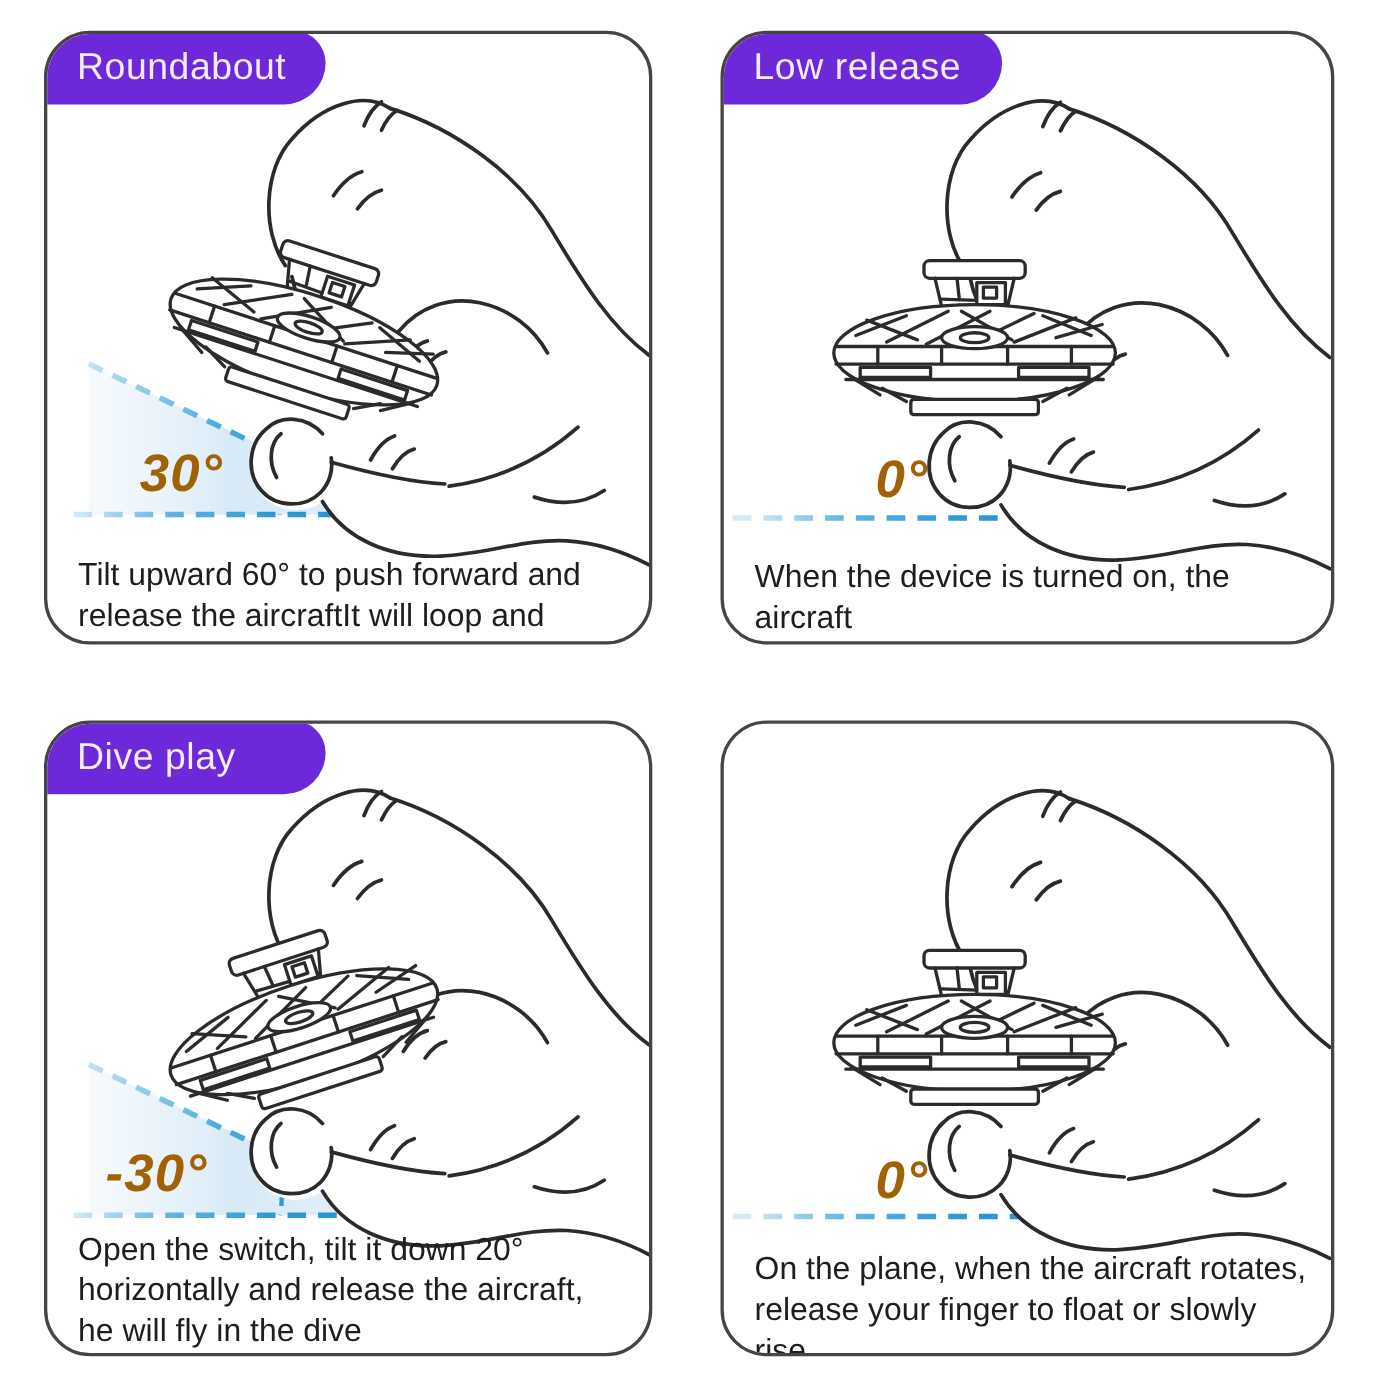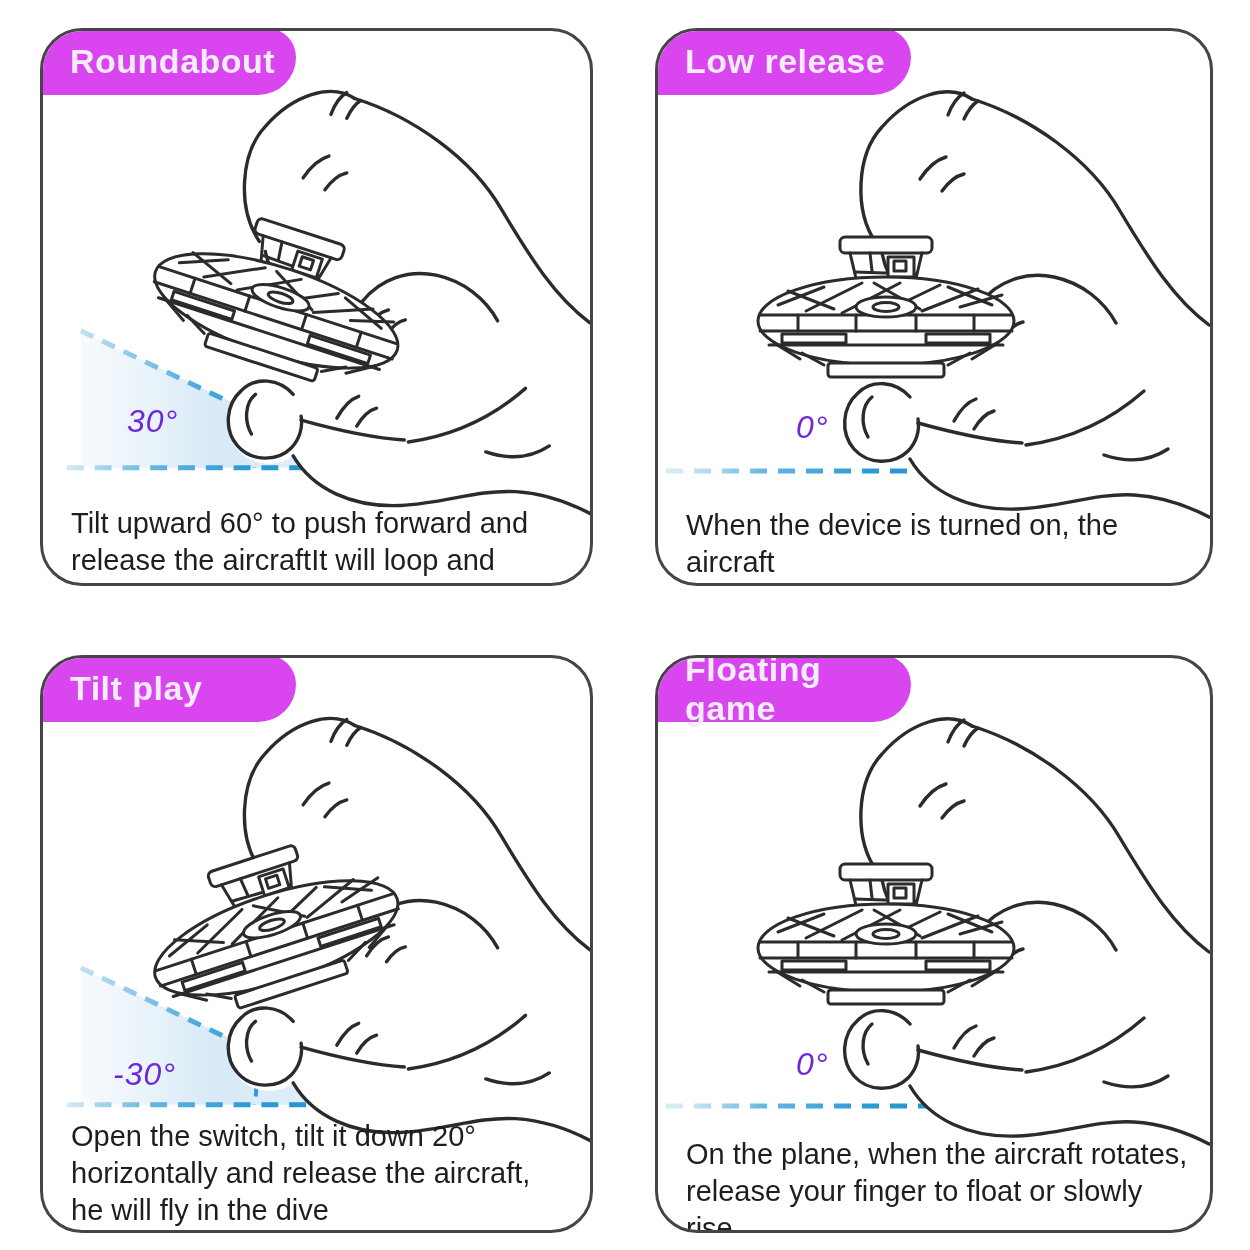--- a/index.html
+++ b/index.html
@@ -10,32 +10,32 @@
   .panel{
     position:absolute;background:#fff;border:3px solid #454545;border-radius:42px;
     overflow:hidden;box-sizing:border-box;
   }
   .panel.p1{left:40px;top:28px;width:553px;height:558px;}
   .panel.p2{left:655px;top:28px;width:558px;height:558px;}
   .panel.p3{left:40px;top:655px;width:553px;height:578px;}
   .panel.p4{left:655px;top:655px;width:558px;height:578px;}
   .badge{
     position:absolute;left:-3px;top:-3px;width:256px;height:67px;
-    background:#d946ef;border-radius:38px 34px 44px 0;
-    display:flex;align-items:center;padding-left:30px;box-sizing:border-box;font-weight:bold;
+    background:#6d28d9;border-radius:38px 34px 44px 0;
+    display:flex;align-items:center;padding-left:30px;box-sizing:border-box;
   }
   .badge span{color:#f4ecfc;font-size:34px;letter-spacing:.5px;}
   .illust{position:absolute;left:0;top:0;width:100%;height:556px;}
   .angle{
-    position:absolute;font-size:32px;font-weight:400;font-style:italic;
-    color:#6d28d9;letter-spacing:1px;
+    position:absolute;font-size:48px;font-weight:700;font-style:italic;
+    color:#a16207;letter-spacing:1px;
   }
   .p1 .angle{left:84px;top:372px;}
   .p2 .angle{left:138px;top:378px;}
-  .p3 .angle{left:70px;top:382px;margin-top:16px;}
+  .p3 .angle{left:53px;top:382px;}
   .p4 .angle{left:138px;top:388px;}
   .desc{
     position:absolute;left:28px;right:22px;margin:0;
     font-size:29px;line-height:1.28;color:#1e1e1e;white-space:pre-line;
   }
   .p1 .desc{top:474px;}
   .p2 .desc{top:476px;}
   .p3 .desc{top:460px;}
   .p4 .desc{top:478px;}
   .defs-hidden{position:absolute;width:0;height:0;overflow:hidden;}
@@ -181,35 +181,32 @@
       <use href="#hand-g"></use>
       <g transform="translate(235,282) rotate(-18)">
         <use href="#drone-g"></use>
       </g>
     </svg>
     <div class="angle">-30°</div>
     <p class="desc">Open the switch, tilt it down 20°
 horizontally and release the aircraft,
 he will fly in the dive</p>
     <div class="badge">
-      <span>Tilt play</span>
+      <span>Dive play</span>
     </div>
   </section>
 
   <section class="panel p4">
     <svg class="illust" viewBox="0 0 551 556" preserveAspectRatio="xMinYMin meet">
       <g transform="translate(0,8)">
         <use href="#flat-g"></use>
       </g>
       <use href="#hand-g"></use>
       <g transform="translate(228,290)">
         <use href="#drone-g"></use>
       </g>
     </svg>
     <div class="angle">0°</div>
     <p class="desc">On the plane, when the aircraft rotates,
 release your finger to float or slowly rise.</p>
-    <div class="badge">
-      <span>Floating game</span>
-    </div>
   </section>
 
 </div>
 
 </body></html>

